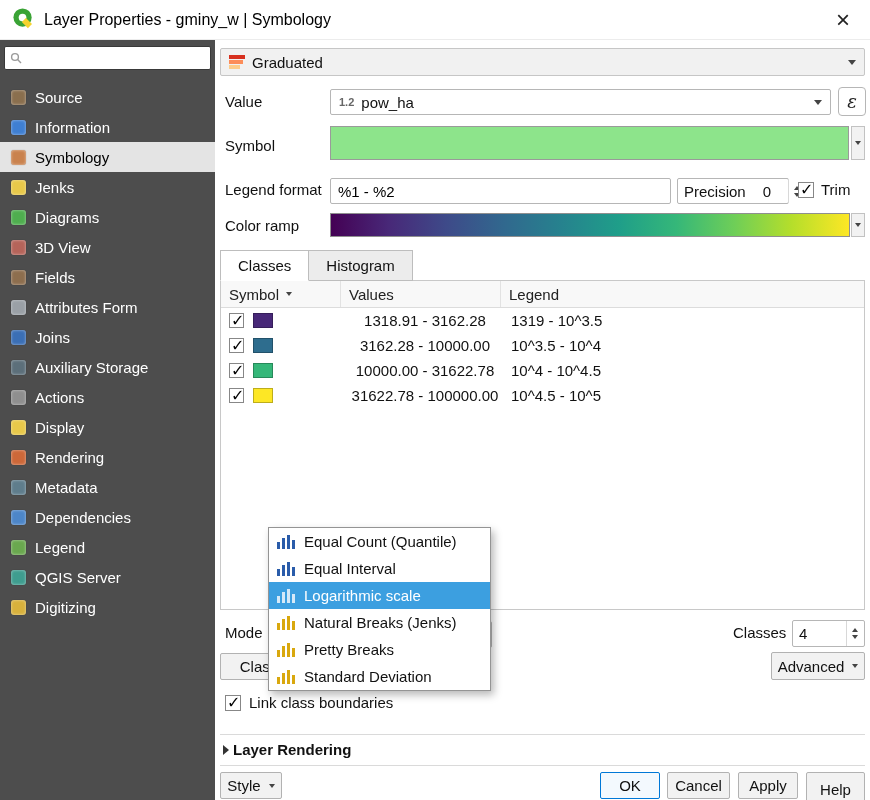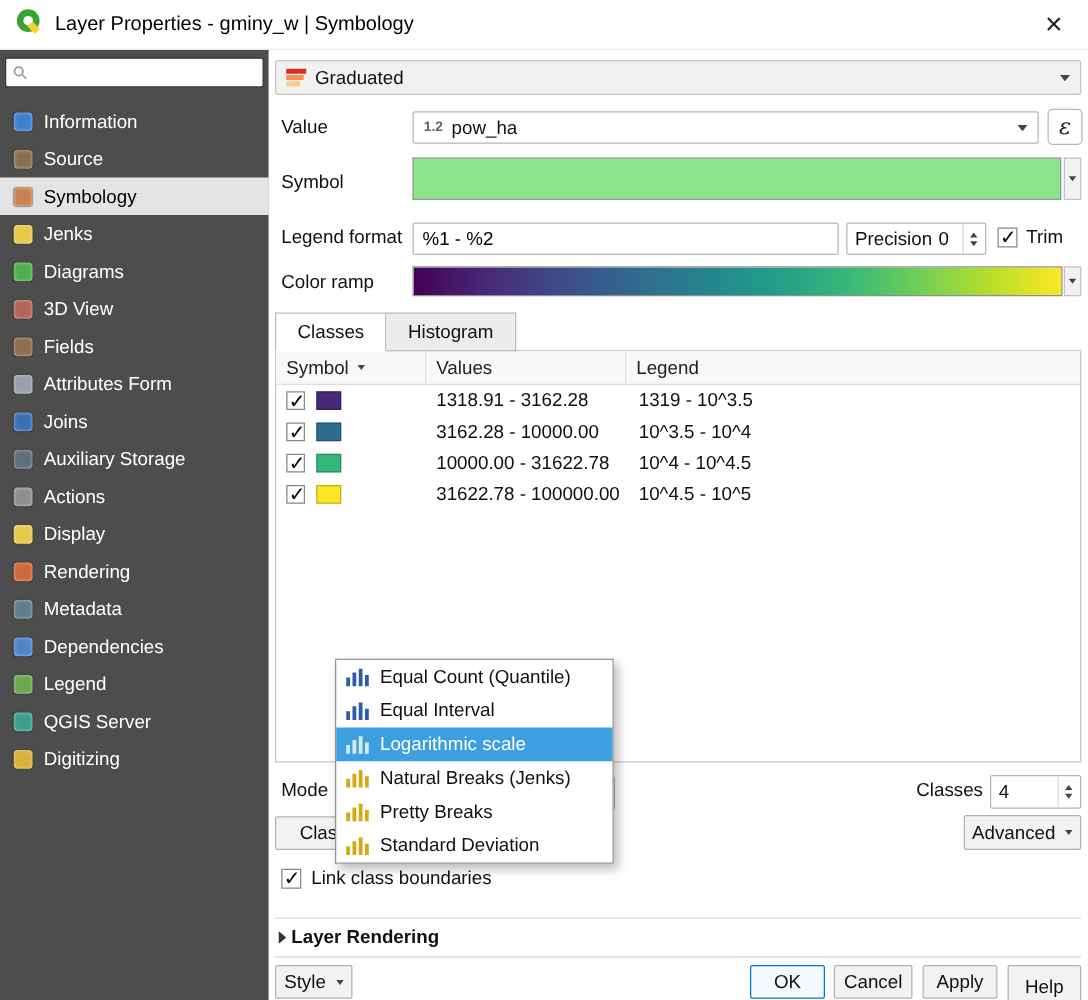--- a/index.html
+++ b/index.html
@@ -43,21 +43,21 @@
   .decimal-icon { font-size:11px; font-weight:bold; color:#666; flex:none; }
   .expr-btn { position:absolute; left:623px; top:47px; width:28px; height:29px; border:1px solid #b6b6b6; border-radius:4px; background:#fff; font-size:18px; font-style:italic; font-family:"DejaVu Serif",serif; color:#222; display:flex; align-items:center; justify-content:center; }
 
   .lbl-symbol { top:97px; }
   .symbol-preview { position:absolute; left:115px; top:86px; width:519px; height:34px; border:1px solid #9a9a9a; }
   .drop-btn { position:absolute; background:#f2f2f2; border:1px solid #c2c2c2; display:flex; align-items:center; justify-content:center; }
   .symbol-drop { left:636px; top:86px; width:14px; height:34px; }
 
   .lbl-legendfmt { top:141px; }
   .legend-input { position:absolute; left:115px; top:138px; width:341px; height:26px; border:1px solid #b6b6b6; border-radius:2px; padding:0 7px; font-size:15px; font-family:inherit; }
-  .spinbox { border:1px solid #b6b6b6; border-radius:2px; background:#fff; display:flex; align-items:center; gap:5px; padding:0 6px; position:absolute; font-size:15px; }
+  .spinbox { border:1px solid #b6b6b6; border-radius:2px; background:#fff; display:flex; align-items:center; gap:17px; padding:0 6px; position:absolute; font-size:15px; }
   .precision-spin { left:462px; top:138px; width:112px; height:26px; }
   .spin-arrows { margin-left:auto; display:flex; flex-direction:column; gap:3px; align-items:center; border-left:1px solid #d8d8d8; padding-left:5px; align-self:stretch; justify-content:center; }
   .spin-up { width:0; height:0; border-left:3.5px solid transparent; border-right:3.5px solid transparent; border-bottom:4.5px solid #444; }
   .spin-down { width:0; height:0; border-left:3.5px solid transparent; border-right:3.5px solid transparent; border-top:4.5px solid #444; }
 
   .checkbox { width:16px; height:16px; border:1px solid #878787; background:#fff; position:relative; flex:none; }
   .checkbox.checked::after { content:"✓"; position:absolute; left:1px; top:-3px; font-size:16px; font-weight:bold; color:#000; }
   .trim-box { position:absolute; left:583px; top:141px; display:flex; align-items:center; gap:7px; }
 
   .lbl-ramp { top:177px; }
@@ -73,21 +73,21 @@
   .classes-table { position:absolute; left:5px; top:240px; width:645px; height:330px; border:1px solid #c8c8c8; background:#fff; }
   .thead { display:flex; height:27px; background:#f8f8f8; border-bottom:1px solid #dcdcdc; align-items:stretch; }
   .th { padding:0 8px; font-size:15px; color:#222; border-right:1px solid #e2e2e2; display:flex; align-items:center; gap:7px; }
   .th-symbol { width:120px; }
   .th-values { width:160px; }
   .th-legend { flex:1; border-right:none; }
   .trow { display:flex; align-items:center; height:25px; }
   .col-sym { width:120px; display:flex; align-items:center; gap:9px; padding-left:8px; }
   .col-sym .checkbox { width:15px; height:15px; }
   .swatch { width:20px; height:15px; border:1px solid rgba(0,0,0,.25); flex:none; }
-  .col-val { width:160px; padding-left:8px; font-size:15px; white-space:nowrap; }
+  .col-val { width:160px; padding-left:8px; font-size:15px; white-space:nowrap;text-align:center; }
   .col-leg { flex:1; padding-left:10px; font-size:15px; white-space:nowrap; }
 
   
   .mode-label { top:584px; }
   .mode-combo { left:115px; top:581px; width:162px; height:27px; }
   .classes-label { left:518px; top:584px; }
   .classes-spin { left:577px; top:580px; width:73px; height:27px; }
 
   .btn { border:1px solid #b2b2b2; border-radius:2px; background:#f2f2f2; font-size:15px; font-family:inherit; color:#111; display:flex; align-items:center; justify-content:center; gap:8px; position:absolute; }
   .classify-btn { left:5px; top:613px; width:92px; height:27px; }
@@ -141,27 +141,27 @@
   <aside class="sidebar">
     <div class="search-box">
       <svg width="12" height="12" viewBox="0 0 12 12">
         <circle cx="5" cy="5" r="3.4" fill="none" stroke="#9a9a9a" stroke-width="1.4"></circle>
         <line x1="7.6" y1="7.6" x2="11" y2="11" stroke="#9a9a9a" stroke-width="1.4"></line>
       </svg>
       <input style="">
     </div>
     <nav class="sb-nav">
   <div class="sb-item">
+    <span class="sb-icon" style="background-color: rgb(138, 111, 78);"></span>
+    <span class="sb-label">Source</span>
+  </div>
+
+  <div class="sb-item">
     <span class="sb-icon" style="background-color: rgb(63, 127, 210);"></span>
     <span class="sb-label">Information</span>
-  </div>
-
-  <div class="sb-item">
-    <span class="sb-icon" style="background-color: rgb(138, 111, 78);"></span>
-    <span class="sb-label">Source</span>
   </div>
 
   <div class="sb-item selected">
     <span class="sb-icon" style="background-color: rgb(201, 130, 78);"></span>
     <span class="sb-label">Symbology</span>
   </div>
 
   <div class="sb-item">
     <span class="sb-icon" style="background-color: rgb(232, 200, 74);"></span>
     <span class="sb-label">Jenks</span>

